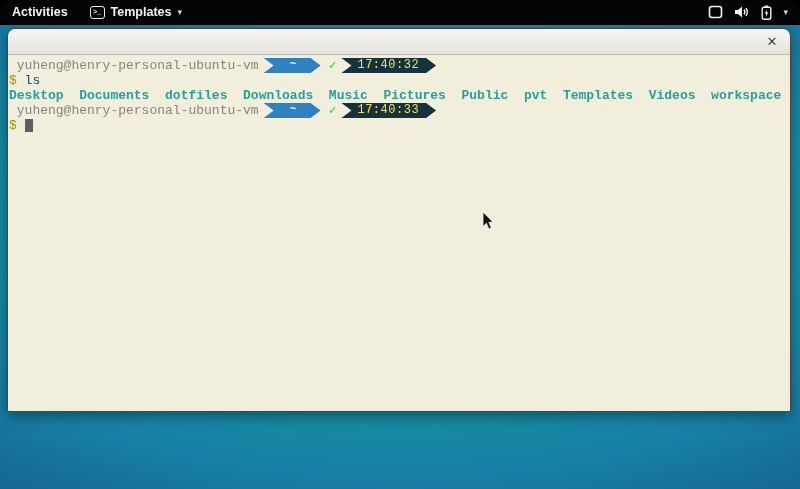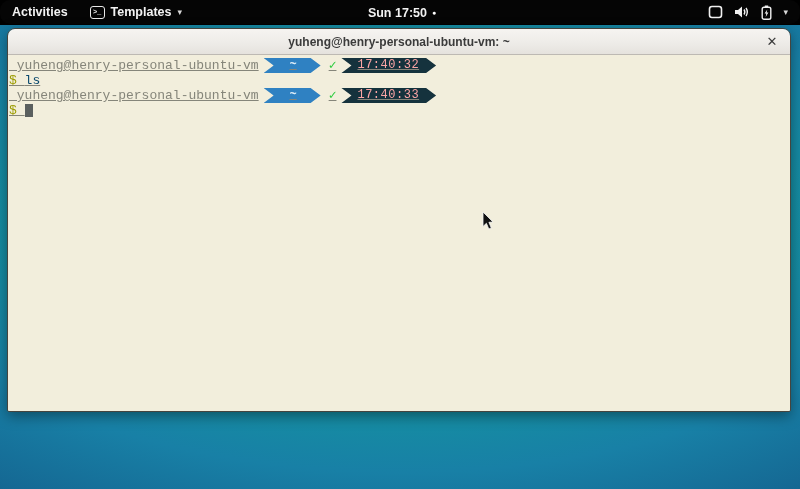--- a/index.html
+++ b/index.html
@@ -59,34 +59,33 @@
     position:absolute; right:10px; top:50%; transform:translateY(-50%);
     font-size:13px; font-weight:400; color:#3b3b3b; width:16px; height:16px;
     display:flex; align-items:center; justify-content:center; cursor:default;
   }
 
   .term {
     flex:1; background:#f2eedc;
     font-family:"Liberation Mono","DejaVu Sans Mono",monospace;
     font-size:13px; color:#85857a;
     padding:3px 1px 13px 1px;
-    text-decoration:underline;
   }
   .tline { display:flex; align-items:stretch; height:15px; line-height:15px; white-space:pre; }
   .ptext { color:#85857a; }
 
   .seg { display:flex; align-items:center; font-size:12px; font-weight:700; }
   .seg-cwd {
     background:#2f81c2; color:#dcebf7;
     clip-path:polygon(0 0, calc(100% - 10px) 0, 100% 50%, calc(100% - 10px) 100%, 0 100%, 10px 50%);
     min-width:57px; justify-content:center;
     padding:0 14px 0 16px; margin-left:5px;
   }
   .seg-time {
-    background:#15323d; color:#fca5a5;
+    background:#15323d; color:#fde047;
     clip-path:polygon(0 0, calc(100% - 10px) 0, 100% 50%, calc(100% - 10px) 100%, 0 100%, 10px 50%);
     padding:0 17px 0 16px; margin-left:5px; letter-spacing:.5px; font-weight:400;
   }
   .check { color:#2ecc40; font-weight:700; margin-left:8px; font-size:13px; display:flex; align-items:center; }
 
   .dollar { color:#9b9b00; }
   .cmd    { color:#0c4a6e; }
   .dirs   { color:#2a9d9d; font-weight:700; }
   .cursor-block {
     width:8px; height:13px; margin-top:1px; background:#5a5f5e; display:inline-block;
@@ -104,24 +103,20 @@
 
   <div class="topbar">
     <div class="activities">Activities</div>
 
     <div class="app-menu">
       <span class="app-icon">&gt;_</span>
       <span>Templates</span>
       <span class="dd-glyph">▾</span>
     </div>
 
-    <div class="clock-wrap">
-      <span>Sun 17:50</span>
-      <span class="notif-dot">●</span>
-    </div>
 
     <div class="tray">
       <span>
         <svg width="15" height="14" viewBox="0 0 15 14">
           <rect x="1.5" y="1.5" width="12" height="11" rx="2.5" fill="none" stroke="#f0f0f0" stroke-width="1.6"></rect>
         </svg>
       </span>
       <span>
         <svg width="16" height="14" viewBox="0 0 16 14">
           <polygon points="1,5 4,5 8,1.5 8,12.5 4,9 1,9" fill="#f0f0f0"></polygon>
@@ -135,38 +130,38 @@
           <rect x="1.2" y="2.2" width="8.6" height="12" rx="1.8" fill="none" stroke="#f0f0f0" stroke-width="1.4"></rect>
           <polygon points="6.3,4.5 3.6,8.6 5.3,8.6 4.7,12 7.4,7.6 5.7,7.6" fill="#f0f0f0"></polygon>
         </svg>
       </span>
       <span class="dd-glyph">▾</span>
     </div>
   </div>
 
   <div class="window">
     <div class="titlebar">
-      <span>yuheng@henry-personal-ubuntu-vm: ~</span>
       <span class="close-btn">✕</span>
     </div>
 
     <div class="term">
 
       <div class="tline">
         <span class="ptext"> yuheng@henry-personal-ubuntu-vm</span>
         <span class="seg seg-cwd">~</span>
         <span class="check">✓</span>
         <span class="seg seg-time">17:40:32</span>
       </div>
 
       <div class="tline">
         <span class="dollar">$ </span>
         <span class="cmd">ls</span>
       </div>
 
+      <div class="tline dirs">Desktop  Documents  dotfiles  Downloads  Music  Pictures  Public  pvt  Templates  Videos  workspace</div>
 
       <div class="tline">
         <span class="ptext"> yuheng@henry-personal-ubuntu-vm</span>
         <span class="seg seg-cwd">~</span>
         <span class="check">✓</span>
         <span class="seg seg-time">17:40:33</span>
       </div>
 
       <div class="tline">
         <span class="dollar">$ </span>

